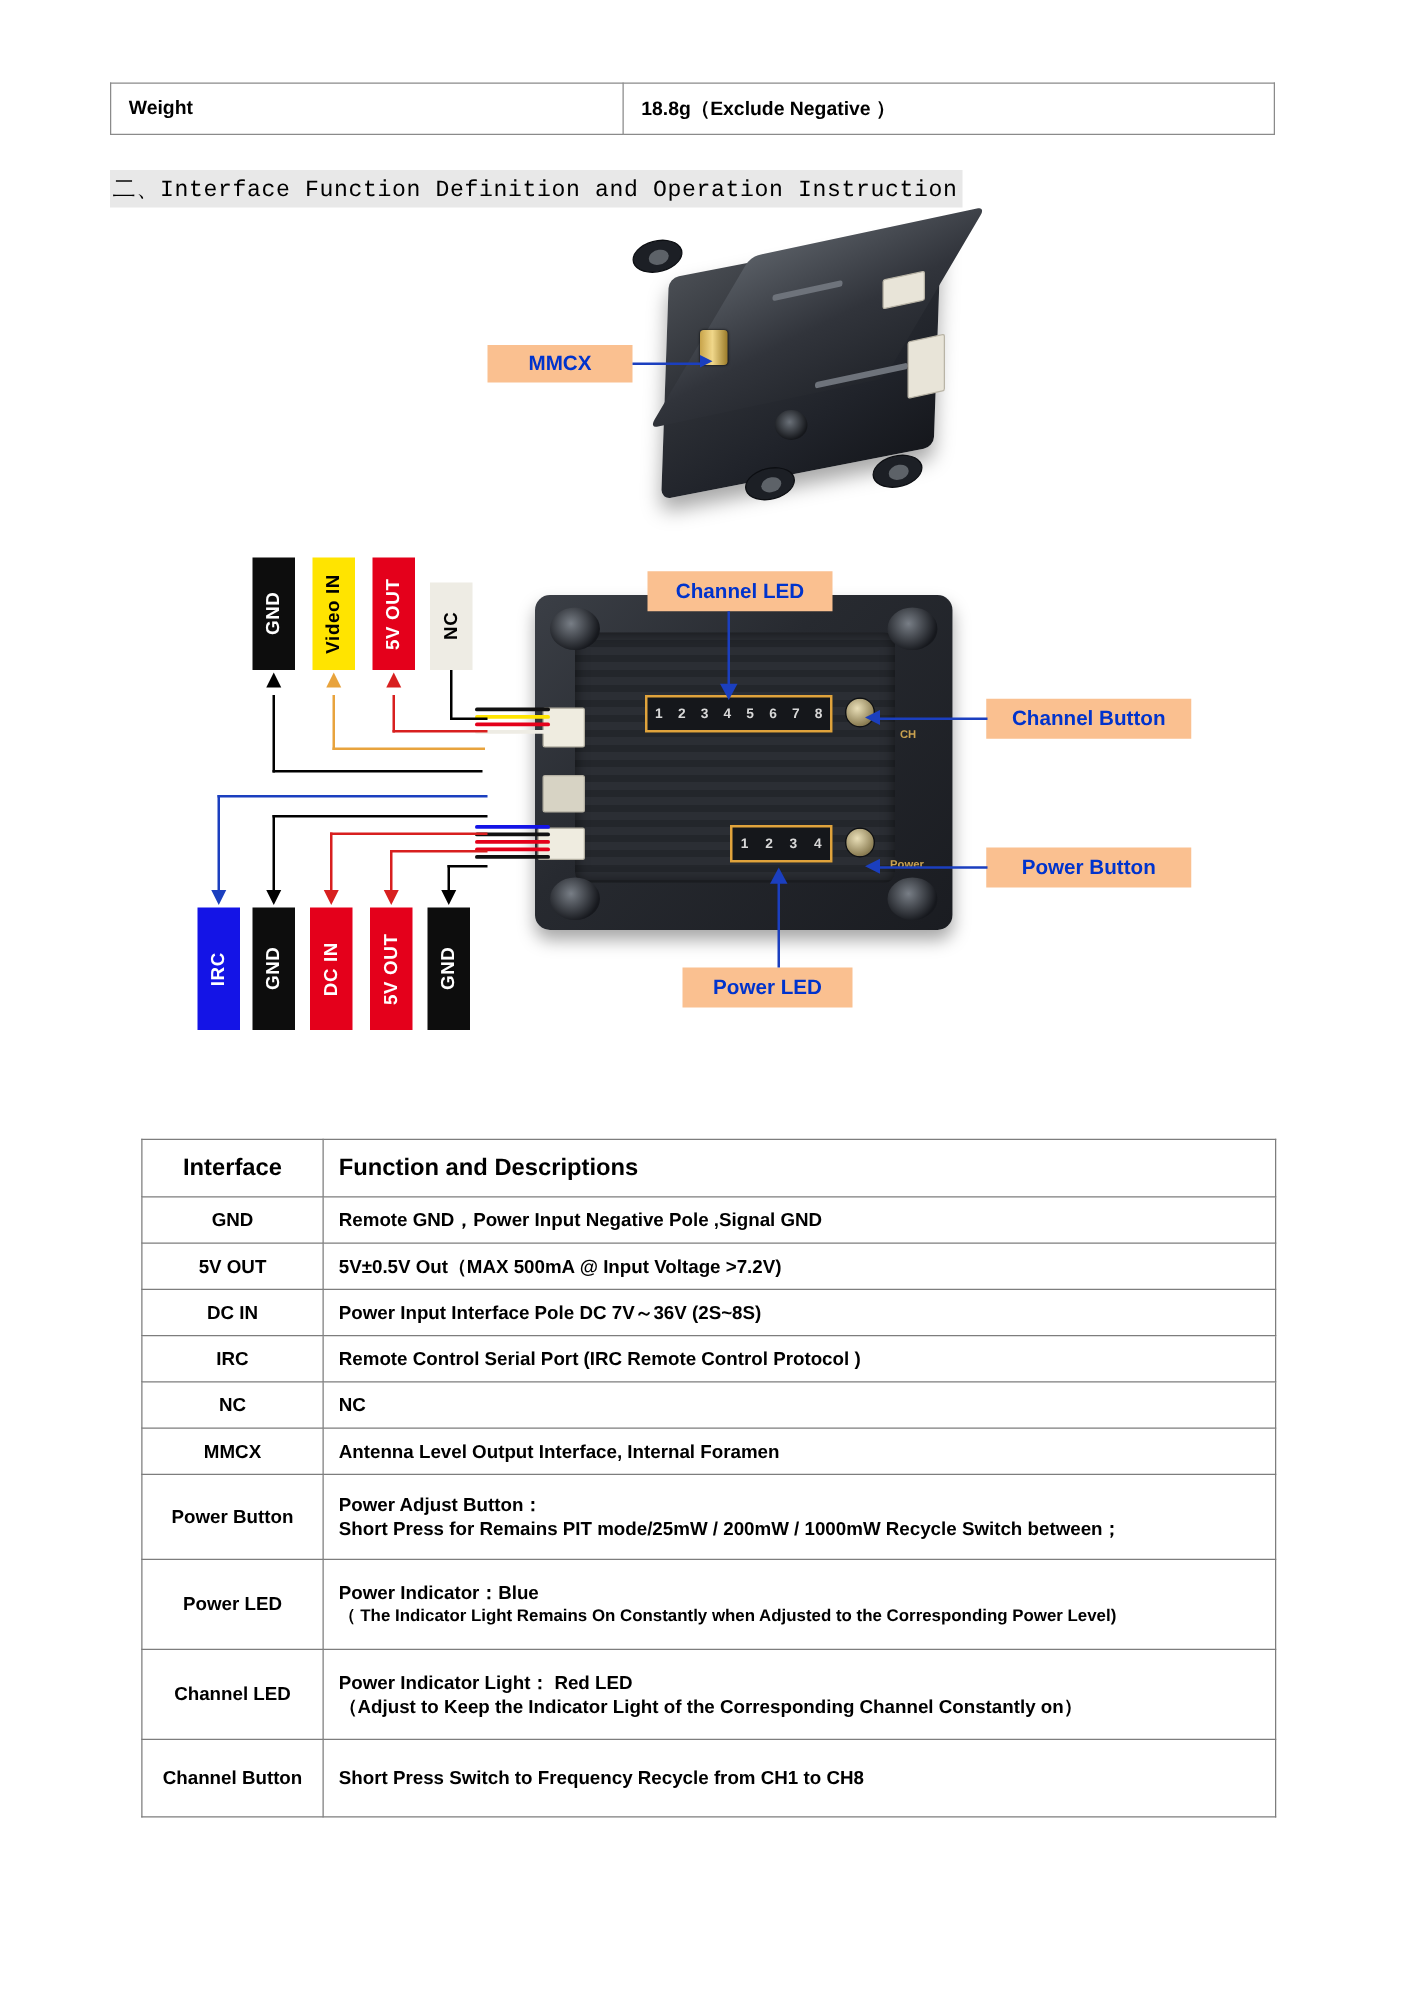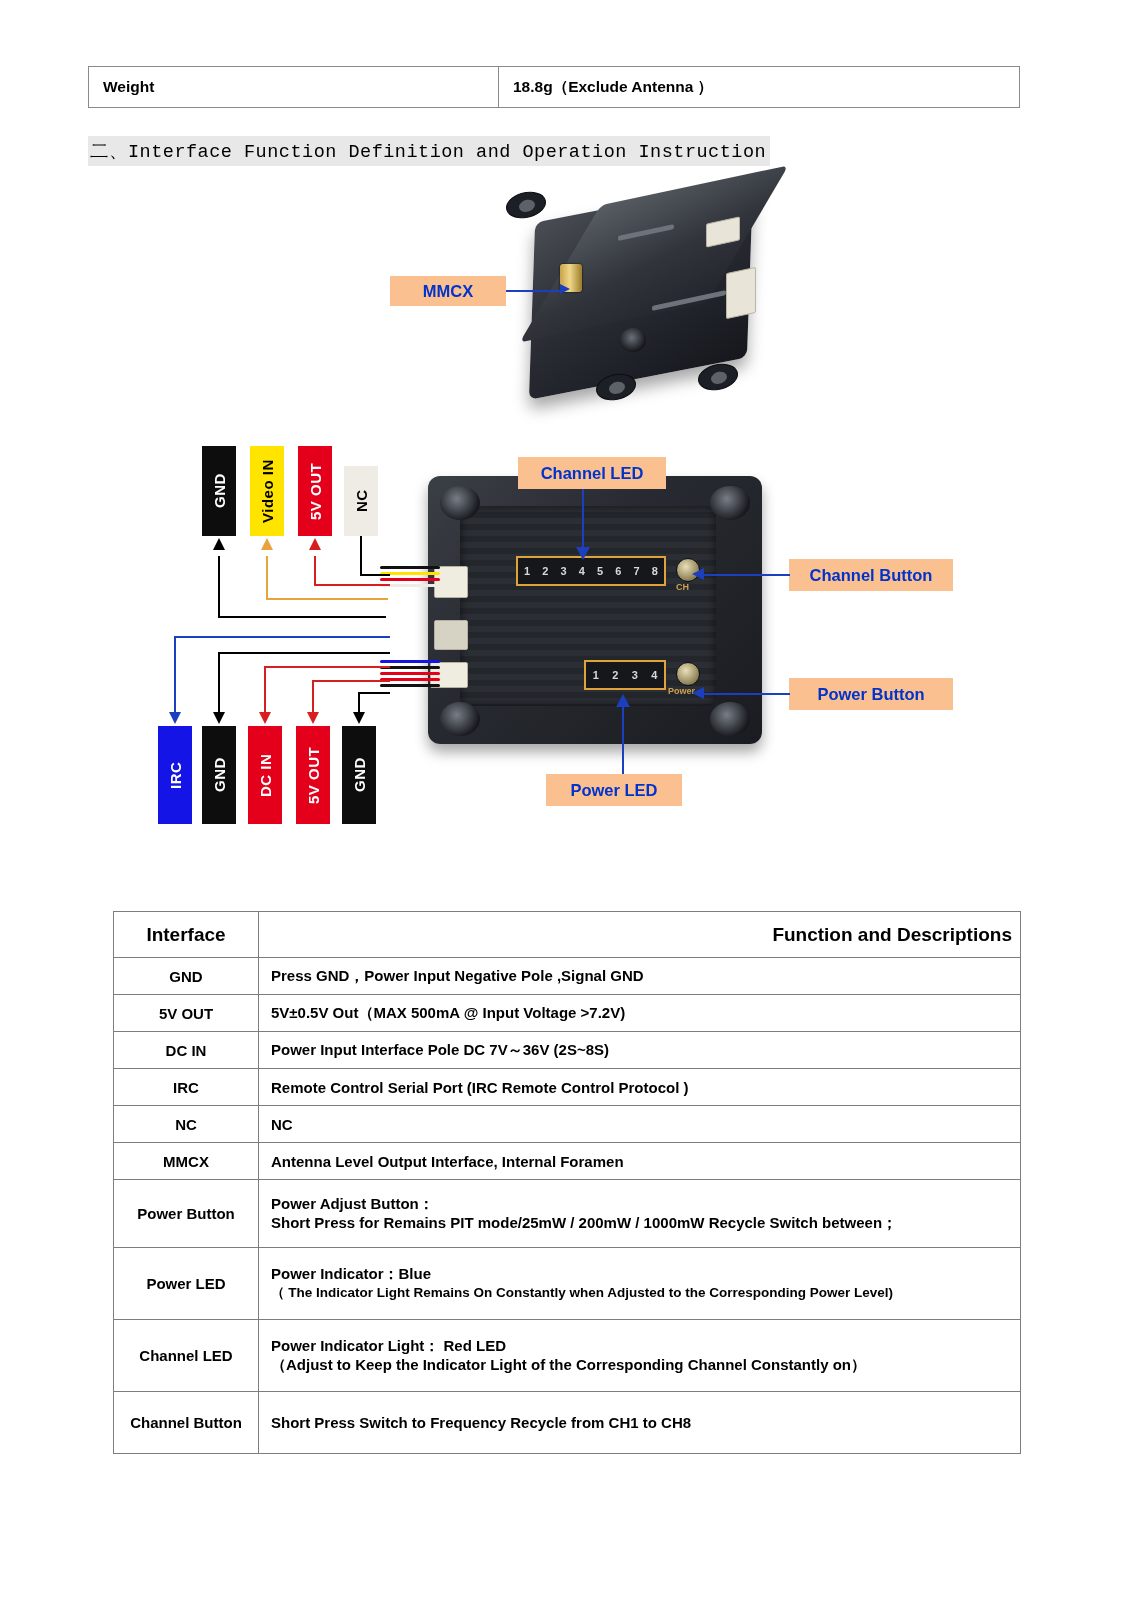--- a/index.html
+++ b/index.html
@@ -156,21 +156,21 @@
     position: absolute; border: 2px solid #e0a33c; background: #15171b;
     display: flex; align-items: center; justify-content: space-around;
     color: #d8d8d8; font-size: 11px; font-weight: bold; font-family: "Liberation Sans", sans-serif;
   }
   .dev-bot .btn {
     position: absolute; width: 24px; height: 24px; border-radius: 50%;
     background: radial-gradient(circle at 40% 35%, #e9dfb8, #8d7f55 70%, #4a4331);
     border: 1px solid #0d0f12;
   }
   .dev-bot .btn-label {
-    position: absolute; color: #caa250; font-size: 9px; font-weight: bold;
+    position: absolute; color: #caa250; font-size: 9px; font-weight: bold; margin-left: 44px;
   }
   .dev-bot .socket {
     position: absolute; background: #efece0; border: 1px solid #b4b0a2; border-radius: 2px;
   }
   .dev-bot .socket.dark { background: #d7d3c4; }
   .wirebundle { position: absolute; }
   .wirebundle .w { position: absolute; height: 3px; border-radius: 2px; }
 
   
   .spec-table {
@@ -202,21 +202,21 @@
   .spec-table td.v .l2 { display: block; }
   .spec-table td.v .sm { font-size: 13.5px; }
 </style>
 </head>
 <body>
 
 <table class="weight-table">
   <tbody>
       <tr>
     <td class="c1">Weight</td>
-    <td class="c2">18.8g（Exclude Antenna ）</td>
+    <td class="c2">18.8g（Exclude Negative ）</td>
   </tr>
 </tbody>
   </table>
 
 <div class="section-heading">二、Interface Function Definition and Operation Instruction</div>
 
 <div class="figure">
 
   <div class="dev-top">
     <div class="body"></div>
@@ -387,27 +387,27 @@
   </div>
   <div class="line" style="left:622px; top:702px; width:2px; height:72px;"></div>
   <div class="arrow" style="left:616px; top:694px; border-bottom:13px solid #1b3fbf; border-left:7px solid transparent; border-right:7px solid transparent;"></div>
 
 </div>
 
 <table class="spec-table">
   <tbody>
     <tr class="head">
       <td class="k">Interface</td>
-      <td class="v" style="text-align:right">Function and Descriptions</td>
+      <td class="v" style="text-align:left">Function and Descriptions</td>
     </tr>
 
     <tr class="r">
       <td class="k">GND</td>
       <td class="v">
-        <span class="l1">Press GND，Power Input Negative Pole ,Signal GND</span>
+        <span class="l1">Remote GND，Power Input Negative Pole ,Signal GND</span>
       </td>
     </tr>
 
     <tr class="r">
       <td class="k">5V OUT</td>
       <td class="v">
         <span class="l1">5V±0.5V Out（MAX 500mA @ Input Voltage &gt;7.2V)</span>
       </td>
     </tr>
 

